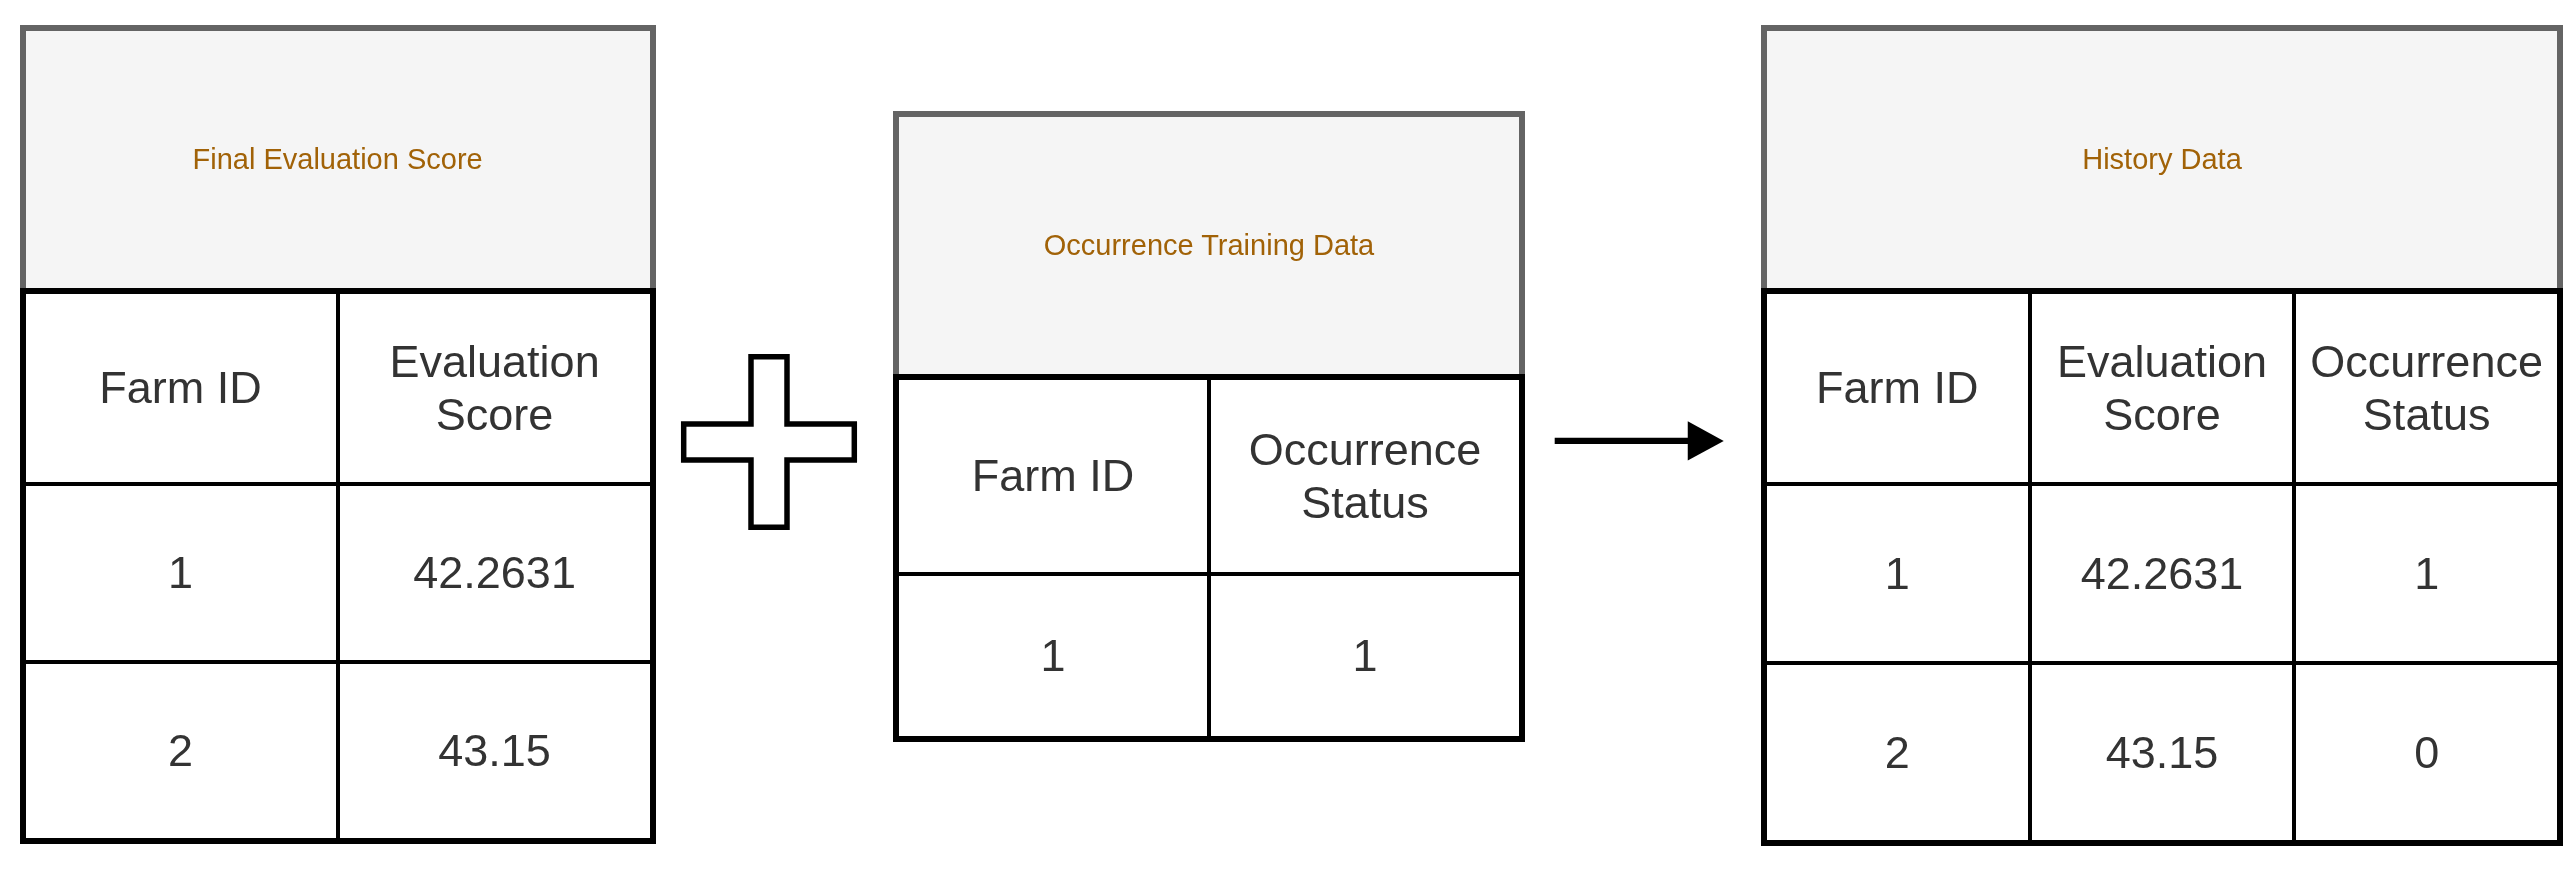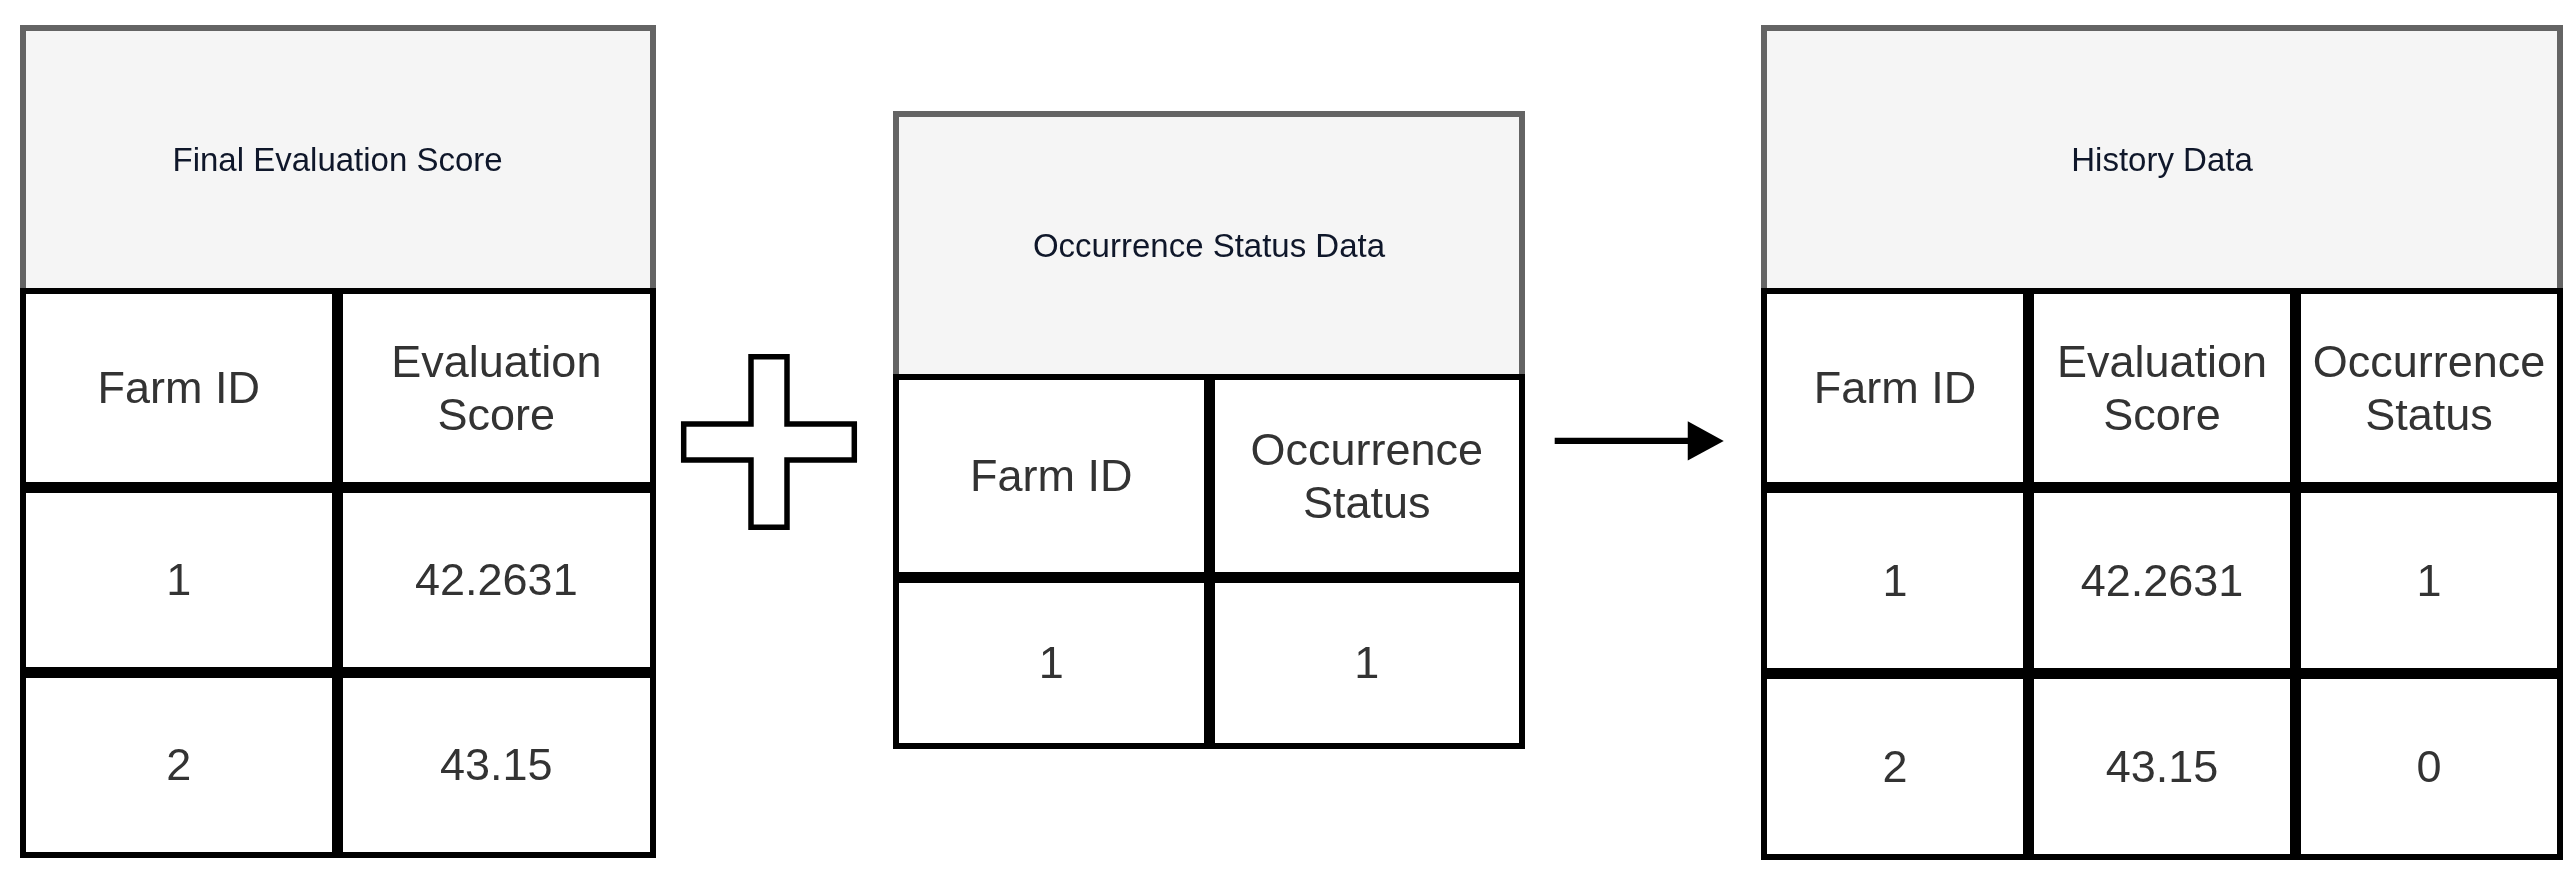--- a/index.html
+++ b/index.html
@@ -15,30 +15,30 @@
   .dtable { position: absolute; }
 
   .ttitle {
     width: 100%;
     background: #f5f5f5;
     border: 6.3px solid #646464;
     border-bottom: none;
     display: flex;
     align-items: center;
     justify-content: center;
-    font-size: 33px;
-    color: #0f172a;
+    font-size: 29px;
+    color: #a16207;
     text-align: center;
   }
 
   .tgrid {
     display: grid;
     background: #000000;
     border: 6.3px solid #000000;
-    gap: 11px;
+    gap: 4px;
     width: 100%;
   }
   .tcell {
     background: #ffffff;
     display: flex;
     align-items: center;
     justify-content: center;
     text-align: center;
     font-size: 45px;
     color: #333333;
@@ -67,21 +67,21 @@
     </div>
   </div>
 
   <div class="op" style="left:679px; top:352px; width:180px; height:180px;">
     <svg width="180" height="180" viewBox="0 0 230 230">
       <path d="M 92 6 H 138 V 92 H 224 V 138 H 138 V 224 H 92 V 138 H 6 V 92 H 92 Z" fill="#ffffff" stroke="#000000" stroke-width="7" stroke-linejoin="miter"></path>
     </svg>
   </div>
 
   <div class="dtable" style="left:893px; top:111px; width:632px;">
-    <div class="ttitle" style="height:263px;">Occurrence Status Data</div>
+    <div class="ttitle" style="height:263px;">Occurrence Training Data</div>
     <div class="tgrid" style="grid-template-columns:1fr 1fr; grid-template-rows:192px 160px;">
       <div class="tcell">Farm ID</div>
       <div class="tcell">Occurrence
 Status</div>
       <div class="tcell">1</div>
       <div class="tcell">1</div>
     </div>
   </div>
 
   <div class="op" style="left:1550px; top:411px; width:180px; height:63px;">

